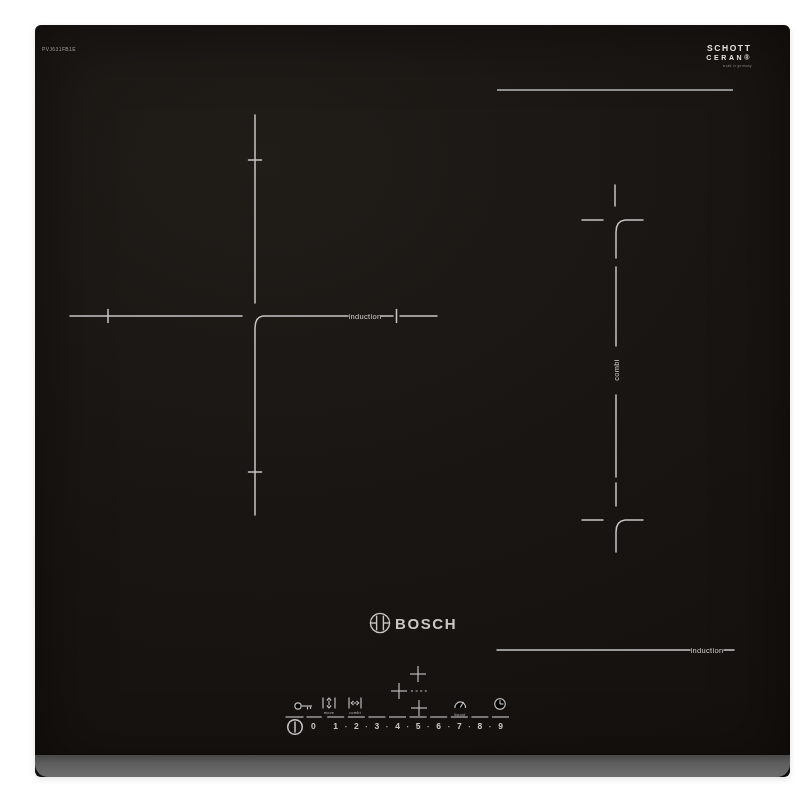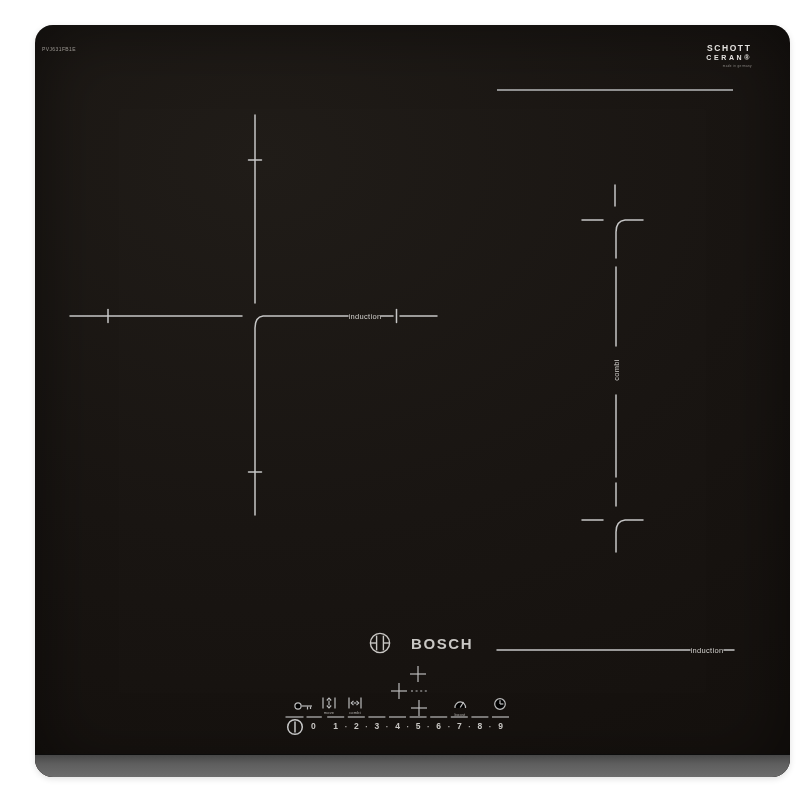--- a/index.html
+++ b/index.html
@@ -2,21 +2,21 @@
 <html><head>
 <meta charset="utf-8">
 <style>
   html,body{margin:0;padding:0}
   body{
     width:800px;height:800px;position:relative;background:#ffffff;
     font-family:"Liberation Sans",sans-serif;overflow:hidden;
   }
   .hob{
     position:absolute;left:35px;top:25px;width:755px;height:752px;
-    border-radius:18px;overflow:hidden;
+    border-radius:6px;overflow:hidden;
     background:radial-gradient(120% 90% at 30% 18%, #201c18 0%, #191512 55%, #15110e 100%);
     box-shadow:inset 0 0 70px rgba(0,0,0,.5), 0 2px 6px rgba(0,0,0,.12);
   }
   .trim{
     position:absolute;left:0;bottom:0;width:755px;height:22px;
     background:linear-gradient(180deg,#474747 0%,#5e5e5e 40%,#6d6d6d 100%);
     border-top:1px solid #0c0c0c;border-radius:0 0 13px 13px;
   }
   .model{
     position:absolute;left:7px;top:21px;font-size:5px;letter-spacing:.4px;
@@ -32,23 +32,22 @@
   .markings .ln{stroke:#c6c6c6;stroke-width:1.5;fill:none;stroke-linecap:round}
   .markings .thin{stroke:#bdbdbd;stroke-width:1.2}
   .markings .dim{stroke:#8f8f8f;stroke-width:2}
   .markings .dash{stroke-dasharray:2,2.6}
   .zlabel{
     position:absolute;color:#d2d0cd;font-size:7.5px;letter-spacing:.3px;white-space:nowrap;
     transform:translate(-50%,-50%);
   }
   .zlabel.rot{transform:translate(-50%,-50%) rotate(-90deg)}
   .bosch{
-    position:absolute;left:334px;top:587px;display:flex;align-items:center;gap:20px;
+    position:absolute;left:334px;top:587px;display:flex;align-items:center;gap:4px;
     color:#c9c7c4;
-    margin-top:20px;
   }
   .bosch .word{font-size:15px;font-weight:bold;letter-spacing:1.6px}
   .ctl-label{
     position:absolute;color:#b3b1ae;font-size:4px;letter-spacing:.2px;white-space:nowrap;
     transform:translateX(-50%);text-align:center;
   }
   .lvl{
     position:absolute;transform:translateX(-50%);color:#c8c6c3;font-size:8.5px;
     font-weight:bold;cursor:default;
   }

